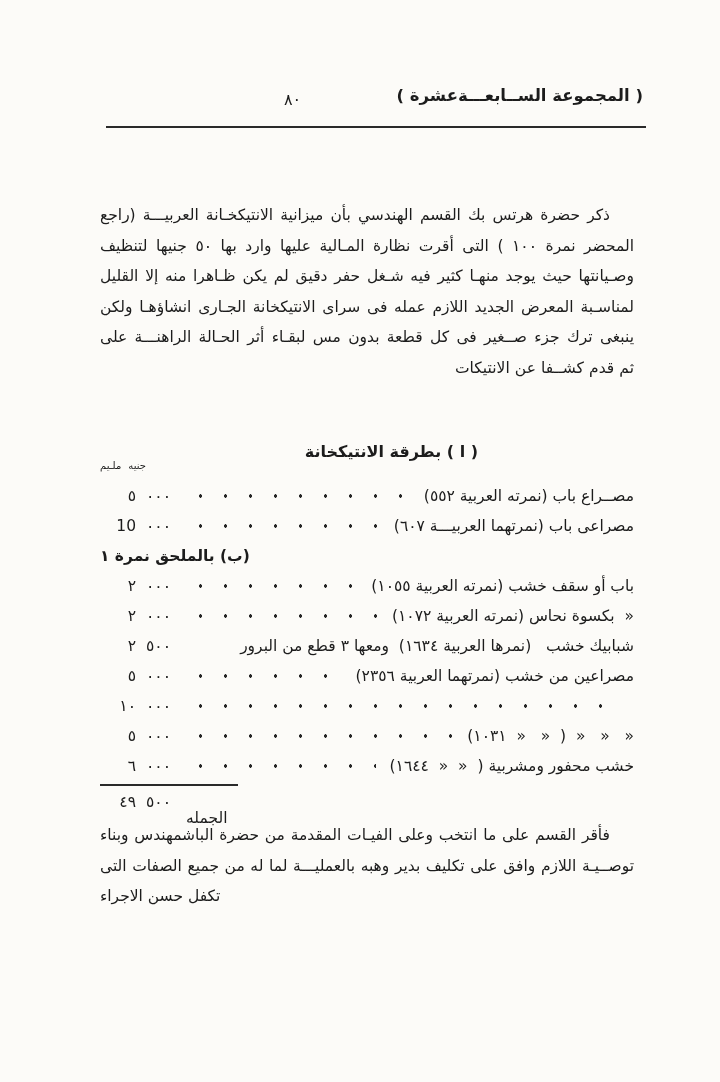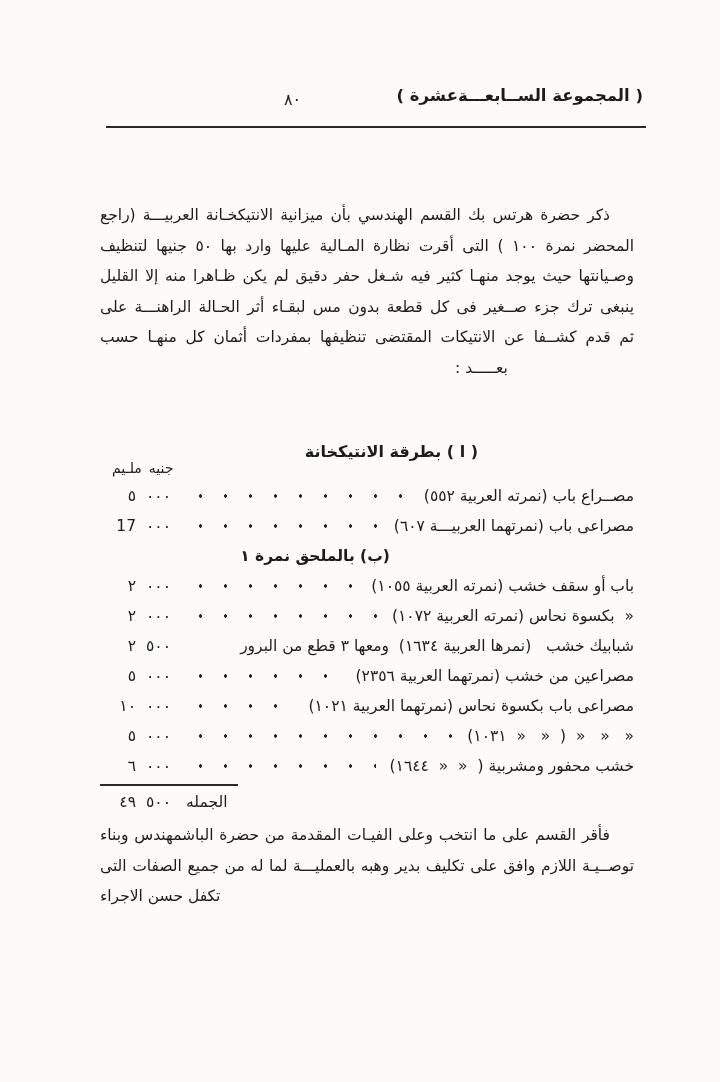--- a/index.html
+++ b/index.html
@@ -29,60 +29,60 @@
   }
   .p-intro { top:184px;margin-top:16px; }
   .p-intro .line:first-child { text-indent:24px; }
   .p-intro .line:last-child  { text-align-last:left; padding-left:355px; }
   .p-close { top:820px; }
   .p-close .line:first-child { text-indent:24px; }
   .p-close .line:last-child  { text-align-last:left; }
 
   
   .subhead-a { position:absolute; top:442px; right:242px; font-size:16px; font-weight:bold; direction:rtl; }
-  .colhead { position:absolute; top:460px; left:112px; font-size:14px; display:flex; direction:ltr; gap:7px; }
+  .colhead { position:absolute; top:460px; left:100px; font-size:10px; display:flex; direction:ltr; gap:7px; }
 
   .table { position:absolute; top:481px; left:100px; width:534px; direction:rtl; font-size:15.5px; }
   .trow { display:flex; align-items:baseline; height:30px; line-height:30px; }
   .trow .lbl { flex:0 0 auto; }
   .leader {
     flex:1 1 auto; align-self:center; height:8px; margin:0 14px 0 6px;
     background-image:radial-gradient(circle, #262626 1.5px, rgba(0,0,0,0) 1.9px);
     background-size:25px 8px; background-repeat:repeat-x; background-position:left center;
   }
   .leader.noleader { background:none; }
   .amt { flex:0 0 auto; direction:ltr; display:flex; width:82px; }
   .amt .gnh { display:inline-block; width:36px; text-align:right; }
   .amt .mlm { display:inline-block; margin-left:10px; letter-spacing:2px; }
 
   .trow-sub {
-    height:30px; line-height:30px; text-align:center; padding-right:104px;
+    height:30px; line-height:30px; text-align:left; padding-right:104px;
     font-weight:bold; font-size:15.5px;
   }
   .total-rule { width:138px; border-top:2px solid #2a2a2a; margin:3px auto 0 0; }
   .trow-total { display:flex; direction:rtl; justify-content:flex-end; height:32px; line-height:32px; }
-  .trow-total .lbl { margin:0 4px; }
+  .trow-total .lbl { margin:16px 4px; }
 </style>
 </head>
 <body>
 
 <div class="page">
 
   <span class="pagenum">٨٠</span>
   <span class="volhead">( المجموعة الســابعـــةعشرة )</span>
   <div class="headrule"></div>
 
 
   <div class="para p-intro">
       <div class="line">ذكر حضرة هرتس بك القسم الهندسي بأن ميزانية الانتيكخـانة العربيـــة (راجع</div>
       <div class="line">المحضر نمرة ١٠٠ ) التى أقرت نظارة المـالية عليها وارد بها ٥٠ جنيها لتنظيف الانتيكات</div>
       <div class="line">وصـيانتها حيث يوجد منهـا كثير فيه شـغل حفر دقيق لم يكن ظـاهرا منه إلا القليل</div>
+      <div class="line">لمناسـبة المعرض الجديد اللازم عمله فى سراى الانتيكخانة الجـارى انشاؤهـا ولكن</div>
       <div class="line">ينبغى ترك جزء صــغير فى كل قطعة بدون مس لبقـاء أثر الحـالة الراهنـــة على الدوام .</div>
       <div class="line">ثم قدم كشــفا عن الانتيكات المقتضى تنظيفها بمفردات أثمان كل منهـا حسب المبين</div>
-      <div class="line">بعـــــد :</div>
     </div>
 
   <div class="subhead-a">( ا ) بطرقة الانتيكخانة</div>
 
   <div class="colhead">
     <span>ملـيم</span>
     <span>جنيه</span>
   </div>
 
   <div class="table">
@@ -91,21 +91,21 @@
         <span class="leader"></span>
         <span class="amt">
           <span class="gnh">٥</span>
           <span class="mlm">٠٠٠</span>
         </span>
       </div>
       <div class="trow">
         <span class="lbl">مصراعى باب (نمرتهما العربيـــة ٦٠٧)</span>
         <span class="leader"></span>
         <span class="amt">
-          <span class="gnh">17</span>
+          <span class="gnh">10</span>
           <span class="mlm">٠٠٠</span>
         </span>
       </div>
       <div class="trow-sub">(ب) بالملحق نمرة ١</div>
       <div class="trow">
         <span class="lbl">باب أو سقف خشب (نمرته العربية ١٠٥٥)</span>
         <span class="leader"></span>
         <span class="amt">
           <span class="gnh">٢</span>
           <span class="mlm">٠٠٠</span>
@@ -129,21 +129,20 @@
       </div>
       <div class="trow">
         <span class="lbl">مصراعين من خشب (نمرتهما العربية ٢٣٥٦)</span>
         <span class="leader"></span>
         <span class="amt">
           <span class="gnh">٥</span>
           <span class="mlm">٠٠٠</span>
         </span>
       </div>
       <div class="trow">
-        <span class="lbl">مصراعى باب بكسوة نحاس (نمرتهما العربية ١٠٢١)</span>
         <span class="leader"></span>
         <span class="amt">
           <span class="gnh">١٠</span>
           <span class="mlm">٠٠٠</span>
         </span>
       </div>
       <div class="trow">
         <span class="lbl">«&nbsp;&nbsp;&nbsp;«&nbsp;&nbsp;&nbsp;«&nbsp;&nbsp;( &nbsp;«&nbsp;&nbsp;&nbsp;«&nbsp;&nbsp;١٠٣١)</span>
         <span class="leader"></span>
         <span class="amt">

